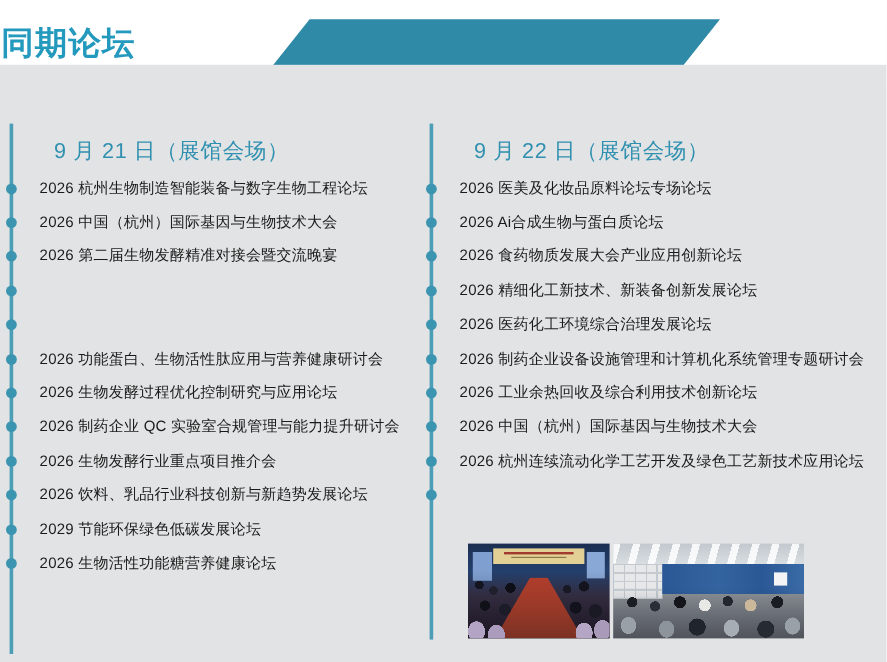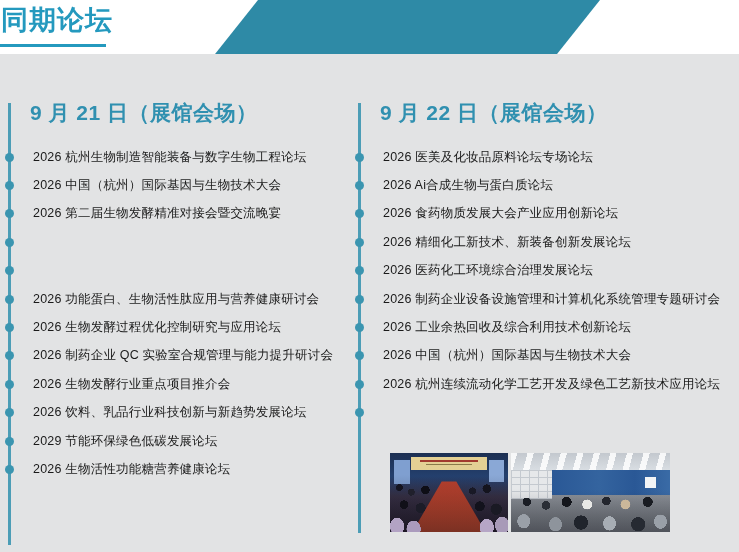--- a/index.html
+++ b/index.html
@@ -1,37 +1,37 @@
 <!DOCTYPE html>
 <html><head>
 <meta charset="utf-8">
 <style>
   html,body{margin:0;padding:0;}
   .page{
     position:relative;width:739px;height:552px;overflow:hidden;
     background:#ffffff;font-family:"Liberation Sans","DejaVu Sans",sans-serif;
   }
   
-  .top-strip{position:absolute;left:0;top:0;width:739px;height:54px;background:#ffffff;}
+  .top-strip{position:absolute;left:0;top:16px;width:739px;height:54px;background:#ffffff;}
   .page-title{
     position:absolute;left:1px;top:2px;margin:0;
     font-size:27px;font-weight:bold;color:#2499BE;letter-spacing:1px;white-space:nowrap;
   }
   .title-underline{position:absolute;left:0;top:44px;width:106px;height:3px;background:#2499BE;}
   .decor-parallelogram{
     position:absolute;left:258px;top:0;width:342px;height:54px;background:#2E8AA6;
     transform:skewX(-38.5deg);transform-origin:top left;
   }
   
   .main{position:absolute;left:0;top:54px;width:739px;height:498px;background:#E2E3E4;}
   .vline{position:absolute;width:3px;background:#4C9DB6;}
   .vline-1{left:8px;top:49px;height:442px;}
   .vline-2{left:358px;top:49px;height:430px;}
   .date-header{
-    position:absolute;top:45px;margin:0;font-size:21px;font-weight:bold;
+    position:absolute;top:45px;margin:15px;font-size:18px;font-weight:normal;
     color:#3090B0;white-space:nowrap;letter-spacing:0.5px;
   }
   .date-header-1{left:30px;}
   .date-header-2{left:380px;}
   .forum-list{list-style:none;margin:0;padding:0;position:absolute;top:89px;}
   .forum-list-1{left:33px;}
   .forum-list-2{left:383px;}
   .forum-item{
     position:relative;height:28.4px;display:flex;align-items:center;
     font-size:12.5px;font-weight:normal;color:#1A1A1A;white-space:nowrap;letter-spacing:0.2px;

